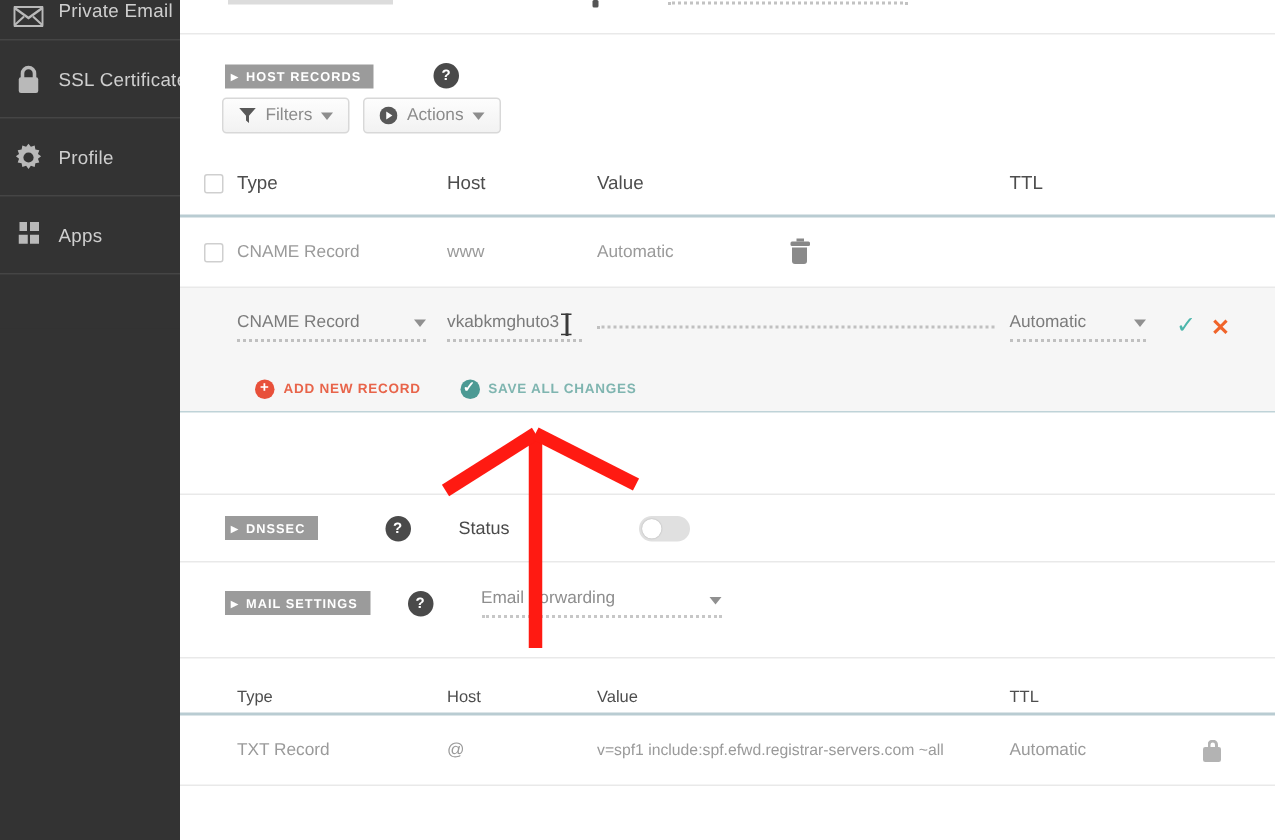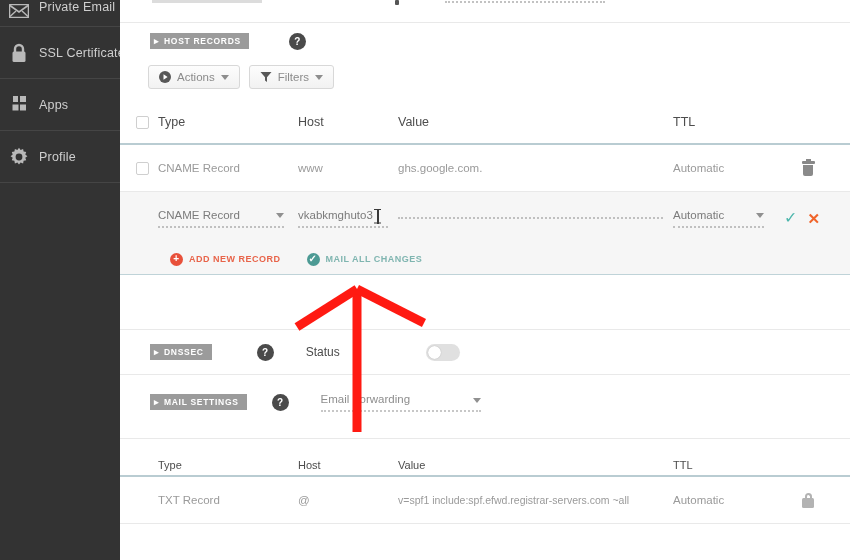--- a/index.html
+++ b/index.html
@@ -43,21 +43,21 @@
   .hr-blue2 { height: 2px; background: #b9ccd2; width: 100%; }
 
   
   .top-strip { position: relative; height: 22px; }
   .top-strip .stub-grey { position: absolute; left: 32px; top: 0px; width: 110px; height: 3px; background: #dcdcdc; }
   .top-strip .stub-dot  { position: absolute; left: 275px; top: 0px; width: 4px; height: 5px; background: #555; border-radius:1px;}
   .top-strip .stub-dash { position: absolute; left: 325px; top: 1px; width: 160px; height: 0;
       border-top: 2px dotted #c2c2c2; }
 
   
-  .sec-row { display: flex; align-items: center; padding-left: 30px; }
+  .sec-row { display: flex; align-items: flex-end; padding-left: 30px; }
   .sec-tag {
     background: #9b9b9b; color: #ffffff;
     font-size: 8.5px; font-weight: bold; letter-spacing: .7px;
     padding: 3px 8px 3px 14px;
     position: relative;
     display:inline-block;
   }
   .sec-tag::before {
     content: "\25B8";
     position: absolute; left: 4px; top: 50%; transform: translateY(-50%);
@@ -187,71 +187,71 @@
         <svg width="18" height="20" viewBox="0 0 18 20">
             <path d="M5 9 V6 a4 4 0 0 1 8 0 V9" fill="none" stroke="#b9b9b9" stroke-width="2.4"></path>
             <rect x="2.5" y="8.5" width="13" height="10.5" rx="1.5" fill="#b9b9b9"></rect>
           </svg>
       </div>
       <span class="side-label">SSL Certificates</span>
     </div>
 
     <div class="side-item">
       <div class="side-ico">
+        <svg width="20" height="20" viewBox="0 0 20 20">
+            <path fill="#b9b9b9" d="M10 0.8 l1.6 2.1 2.5-0.9 0.5 2.6 2.6 0.5 -0.9 2.5 2.1 1.6 -2.1 1.6 0.9 2.5 -2.6 0.5 -0.5 2.6 -2.5-0.9 -1.6 2.1 -1.6-2.1 -2.5 0.9 -0.5-2.6 -2.6-0.5 0.9-2.5 -2.1-1.6 2.1-1.6 -0.9-2.5 2.6-0.5 0.5-2.6 2.5 0.9z"></path>
+            <circle cx="10" cy="10" r="3.4" fill="#333"></circle>
+          </svg>
+      </div>
+      <span class="side-label">Profile</span>
+    </div>
+
+    <div class="side-item">
+      <div class="side-ico">
         <svg width="19" height="19" viewBox="0 0 19 19">
             <path d="M3 1 L8 1 L8 7 L3 7 Z" fill="#b9b9b9"></path>
             <rect x="10" y="1" width="6" height="6" fill="#b9b9b9"></rect>
             <rect x="2.5" y="9.5" width="6" height="6" fill="#b9b9b9"></rect>
             <rect x="10" y="9.5" width="6" height="6" fill="#b9b9b9"></rect>
           </svg>
       </div>
       <span class="side-label">Apps</span>
     </div>
 
-    <div class="side-item">
-      <div class="side-ico">
-        <svg width="20" height="20" viewBox="0 0 20 20">
-            <path fill="#b9b9b9" d="M10 0.8 l1.6 2.1 2.5-0.9 0.5 2.6 2.6 0.5 -0.9 2.5 2.1 1.6 -2.1 1.6 0.9 2.5 -2.6 0.5 -0.5 2.6 -2.5-0.9 -1.6 2.1 -1.6-2.1 -2.5 0.9 -0.5-2.6 -2.6-0.5 0.9-2.5 -2.1-1.6 2.1-1.6 -0.9-2.5 2.6-0.5 0.5-2.6 2.5 0.9z"></path>
-            <circle cx="10" cy="10" r="3.4" fill="#333"></circle>
-          </svg>
-      </div>
-      <span class="side-label">Profile</span>
-    </div>
-
     <div class="side-fill"></div>
   </div>
 
   <div class="main">
 
     <div class="top-strip">
       <div class="stub-grey"></div>
       <div class="stub-dot"></div>
       <div class="stub-dash"></div>
     </div>
     <div class="hr-light"></div>
 
     <div class="sec-row" style="height:36px;">
       <div class="sec-tag">HOST RECORDS</div>
       <div class="help-circle" style="margin-left:40px;">?</div>
     </div>
 
     <div class="toolbar" style="margin-top:6px;">
       <div class="tbtn">
         <svg width="12" height="12" viewBox="0 0 12 12">
+            <path d="M0.5 1 L11.5 1 L7 6.2 L7 11 L5 9.4 L5 6.2 Z" fill="#585858"></path>
+          </svg>
+        <span>Filters</span>
+        <span class="caret"></span>
+      </div>
+      <div class="tbtn">
+        <svg width="12" height="12" viewBox="0 0 12 12">
             <circle cx="6" cy="6" r="6" fill="#585858"></circle>
             <path d="M4.5 3.3 L8.6 6 L4.5 8.7 Z" fill="#fff"></path>
           </svg>
         <span>Actions</span>
-        <span class="caret"></span>
-      </div>
-      <div class="tbtn">
-        <svg width="12" height="12" viewBox="0 0 12 12">
-            <path d="M0.5 1 L11.5 1 L7 6.2 L7 11 L5 9.4 L5 6.2 Z" fill="#585858"></path>
-          </svg>
-        <span>Filters</span>
         <span class="caret"></span>
       </div>
     </div>
 
     <div class="tbl" style="margin-top:12px;">
 
       <div class="trow hdr">
         <div class="c-chk">
             <div class="chkbox"></div>
           </div>
@@ -262,21 +262,20 @@
         <div class="c-act"></div>
       </div>
       <div class="hr-blue2"></div>
 
       <div class="trow rowh">
         <div class="c-chk">
             <div class="chkbox"></div>
           </div>
         <div class="c-type cell">CNAME Record</div>
         <div class="c-host cell">www</div>
-        <div class="c-value cell">ghs.google.com.</div>
         <div class="c-ttl cell">Automatic</div>
         <div class="c-act" style="justify-content:center;">
           <div class="trash">
               <div class="lid"></div>
               <div class="body"></div>
             </div>
         </div>
       </div>
       <div class="hr-light"></div>
 
@@ -306,21 +305,21 @@
         </div>
       </div>
 
       <div class="addbar">
         <div class="lnk add">
           <span class="cir red">+</span>
           <span>ADD NEW RECORD</span>
         </div>
         <div class="lnk save">
           <span class="cir teal">✓</span>
-          <span>MAIL ALL CHANGES</span>
+          <span>SAVE ALL CHANGES</span>
         </div>
       </div>
       <div class="hr-blue"></div>
     </div>
 
     <div style="height:54px;"></div>
     <div class="hr-light"></div>
 
     <div class="dns-row">
       <div class="sec-tag">DNSSEC</div>

